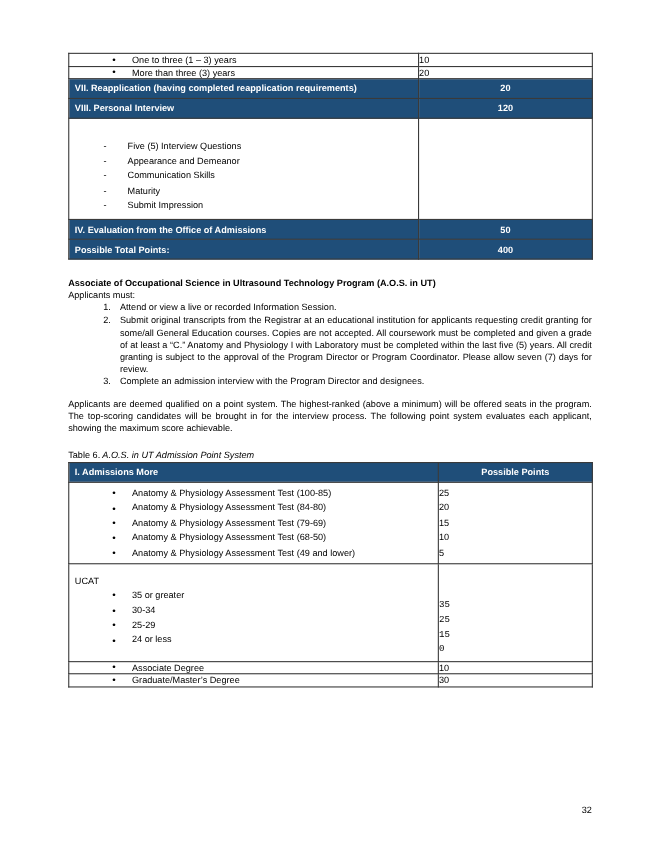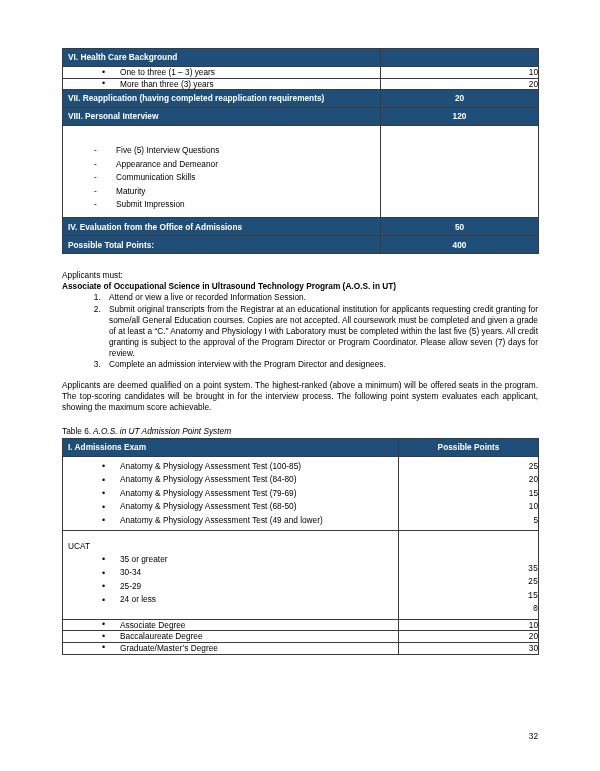--- a/index.html
+++ b/index.html
@@ -46,21 +46,21 @@
     background: #1f4e79;
     color: #ffffff;
     font-weight: bold;
     border: 1px solid #1f4e79;
     height: 13px;
   }
   .hdr td.lbl { padding: 2px 0 2px 5px; text-align: left; }
   .hdr td.val { text-align: center; padding: 2px 0; }
 
   td.lbl  { padding: 4px 0 4px 5px; text-align: left; }
-  td.val  { text-align: right; padding: 4px 0; }
+  td.val  { text-align: left; padding: 4px 0; }
 
   ul.blts {
     margin: 0;
     padding: 0 0 0 39px;
     list-style: none;
   }
   ul.blts li {
     position: relative;
     padding: 0 0 0 18px;
     margin: 0;
@@ -139,24 +139,20 @@
 
 <div class="page">
   <div class="content">
 
     <table class="pt">
       <colgroup>
           <col style="width:318px">
           <col style="width:158px">
         </colgroup>
       <tbody>
-        <tr class="hdr">
-          <td class="lbl">VI. Health Care Background</td>
-          <td class="val"></td>
-        </tr>
         <tr>
           <td class="lbl">
             <ul class="blts">
               <li>One to three (1 – 3) years</li>
             </ul>
           </td>
           <td class="val">10</td>
         </tr>
         <tr>
           <td class="lbl">
@@ -192,22 +188,22 @@
         </tr>
         <tr class="hdr">
           <td class="lbl">Possible Total Points:</td>
           <td class="val">400</td>
         </tr>
       </tbody>
     </table>
 
     <div class="gap-a"></div>
 
+    <p class="body b">Associate of Occupational Science in Ultrasound Technology Program (A.O.S. in UT)</p>
     <p class="body">Applicants must:</p>
-    <p class="body b">Associate of Occupational Science in Ultrasound Technology Program (A.O.S. in UT)</p>
     <ol class="numlist" id="req-list">
         <li>Attend or view a live or recorded Information Session.</li>
         <li>Submit original transcripts from the Registrar at an educational institution for applicants requesting credit granting for some/all General Education courses. Copies are not accepted. All coursework must be completed and given a grade of at least a “C.” Anatomy and Physiology I with Laboratory must be completed within the last five (5) years. All credit granting is subject to the approval of the Program Director or Program Coordinator. Please allow seven (7) days for review.</li>
         <li>Complete an admission interview with the Program Director and designees.</li>
       </ol>
 
     <div class="gap-b"></div>
 
     <p class="body">Applicants are deemed qualified on a point system. The highest-ranked (above a minimum) will be offered seats in the program. The top-scoring candidates will be brought in for the interview process. The following point system evaluates each applicant, showing the maximum score achievable.</p>
 
@@ -215,21 +211,21 @@
 
     <p class="caption"><span>Table 6.</span><span class="ital"> A.O.S. in UT Admission Point System</span></p>
 
     <table class="pt">
       <colgroup>
           <col style="width:336px">
           <col style="width:140px">
         </colgroup>
       <tbody>
         <tr class="hdr">
-          <td class="lbl">I. Admissions Exam</td>
+          <td class="lbl">I. Admissions More</td>
           <td class="val">Possible Points</td>
         </tr>
         <tr>
           <td class="lbl" style="padding-top:3px;padding-bottom:3px;">
             <ul class="blts stack" id="exam-list">
                 <li>Anatomy &amp; Physiology Assessment Test (100-85)</li>
                 <li>Anatomy &amp; Physiology Assessment Test (84-80)</li>
                 <li>Anatomy &amp; Physiology Assessment Test (79-69)</li>
                 <li>Anatomy &amp; Physiology Assessment Test (68-50)</li>
                 <li>Anatomy &amp; Physiology Assessment Test (49 and lower)</li>
@@ -266,28 +262,20 @@
             <td class="lbl">
               <ul class="blts">
                 <li>Associate Degree</li>
               </ul>
             </td>
             <td class="val">10</td>
           </tr>
           <tr>
             <td class="lbl">
               <ul class="blts">
-                <li>Baccalaureate Degree</li>
-              </ul>
-            </td>
-            <td class="val">20</td>
-          </tr>
-          <tr>
-            <td class="lbl">
-              <ul class="blts">
                 <li>Graduate/Master’s Degree</li>
               </ul>
             </td>
             <td class="val">30</td>
           </tr>
         </tbody>
     </table>
   </div>
 
   <div class="pagenum">32</div>

